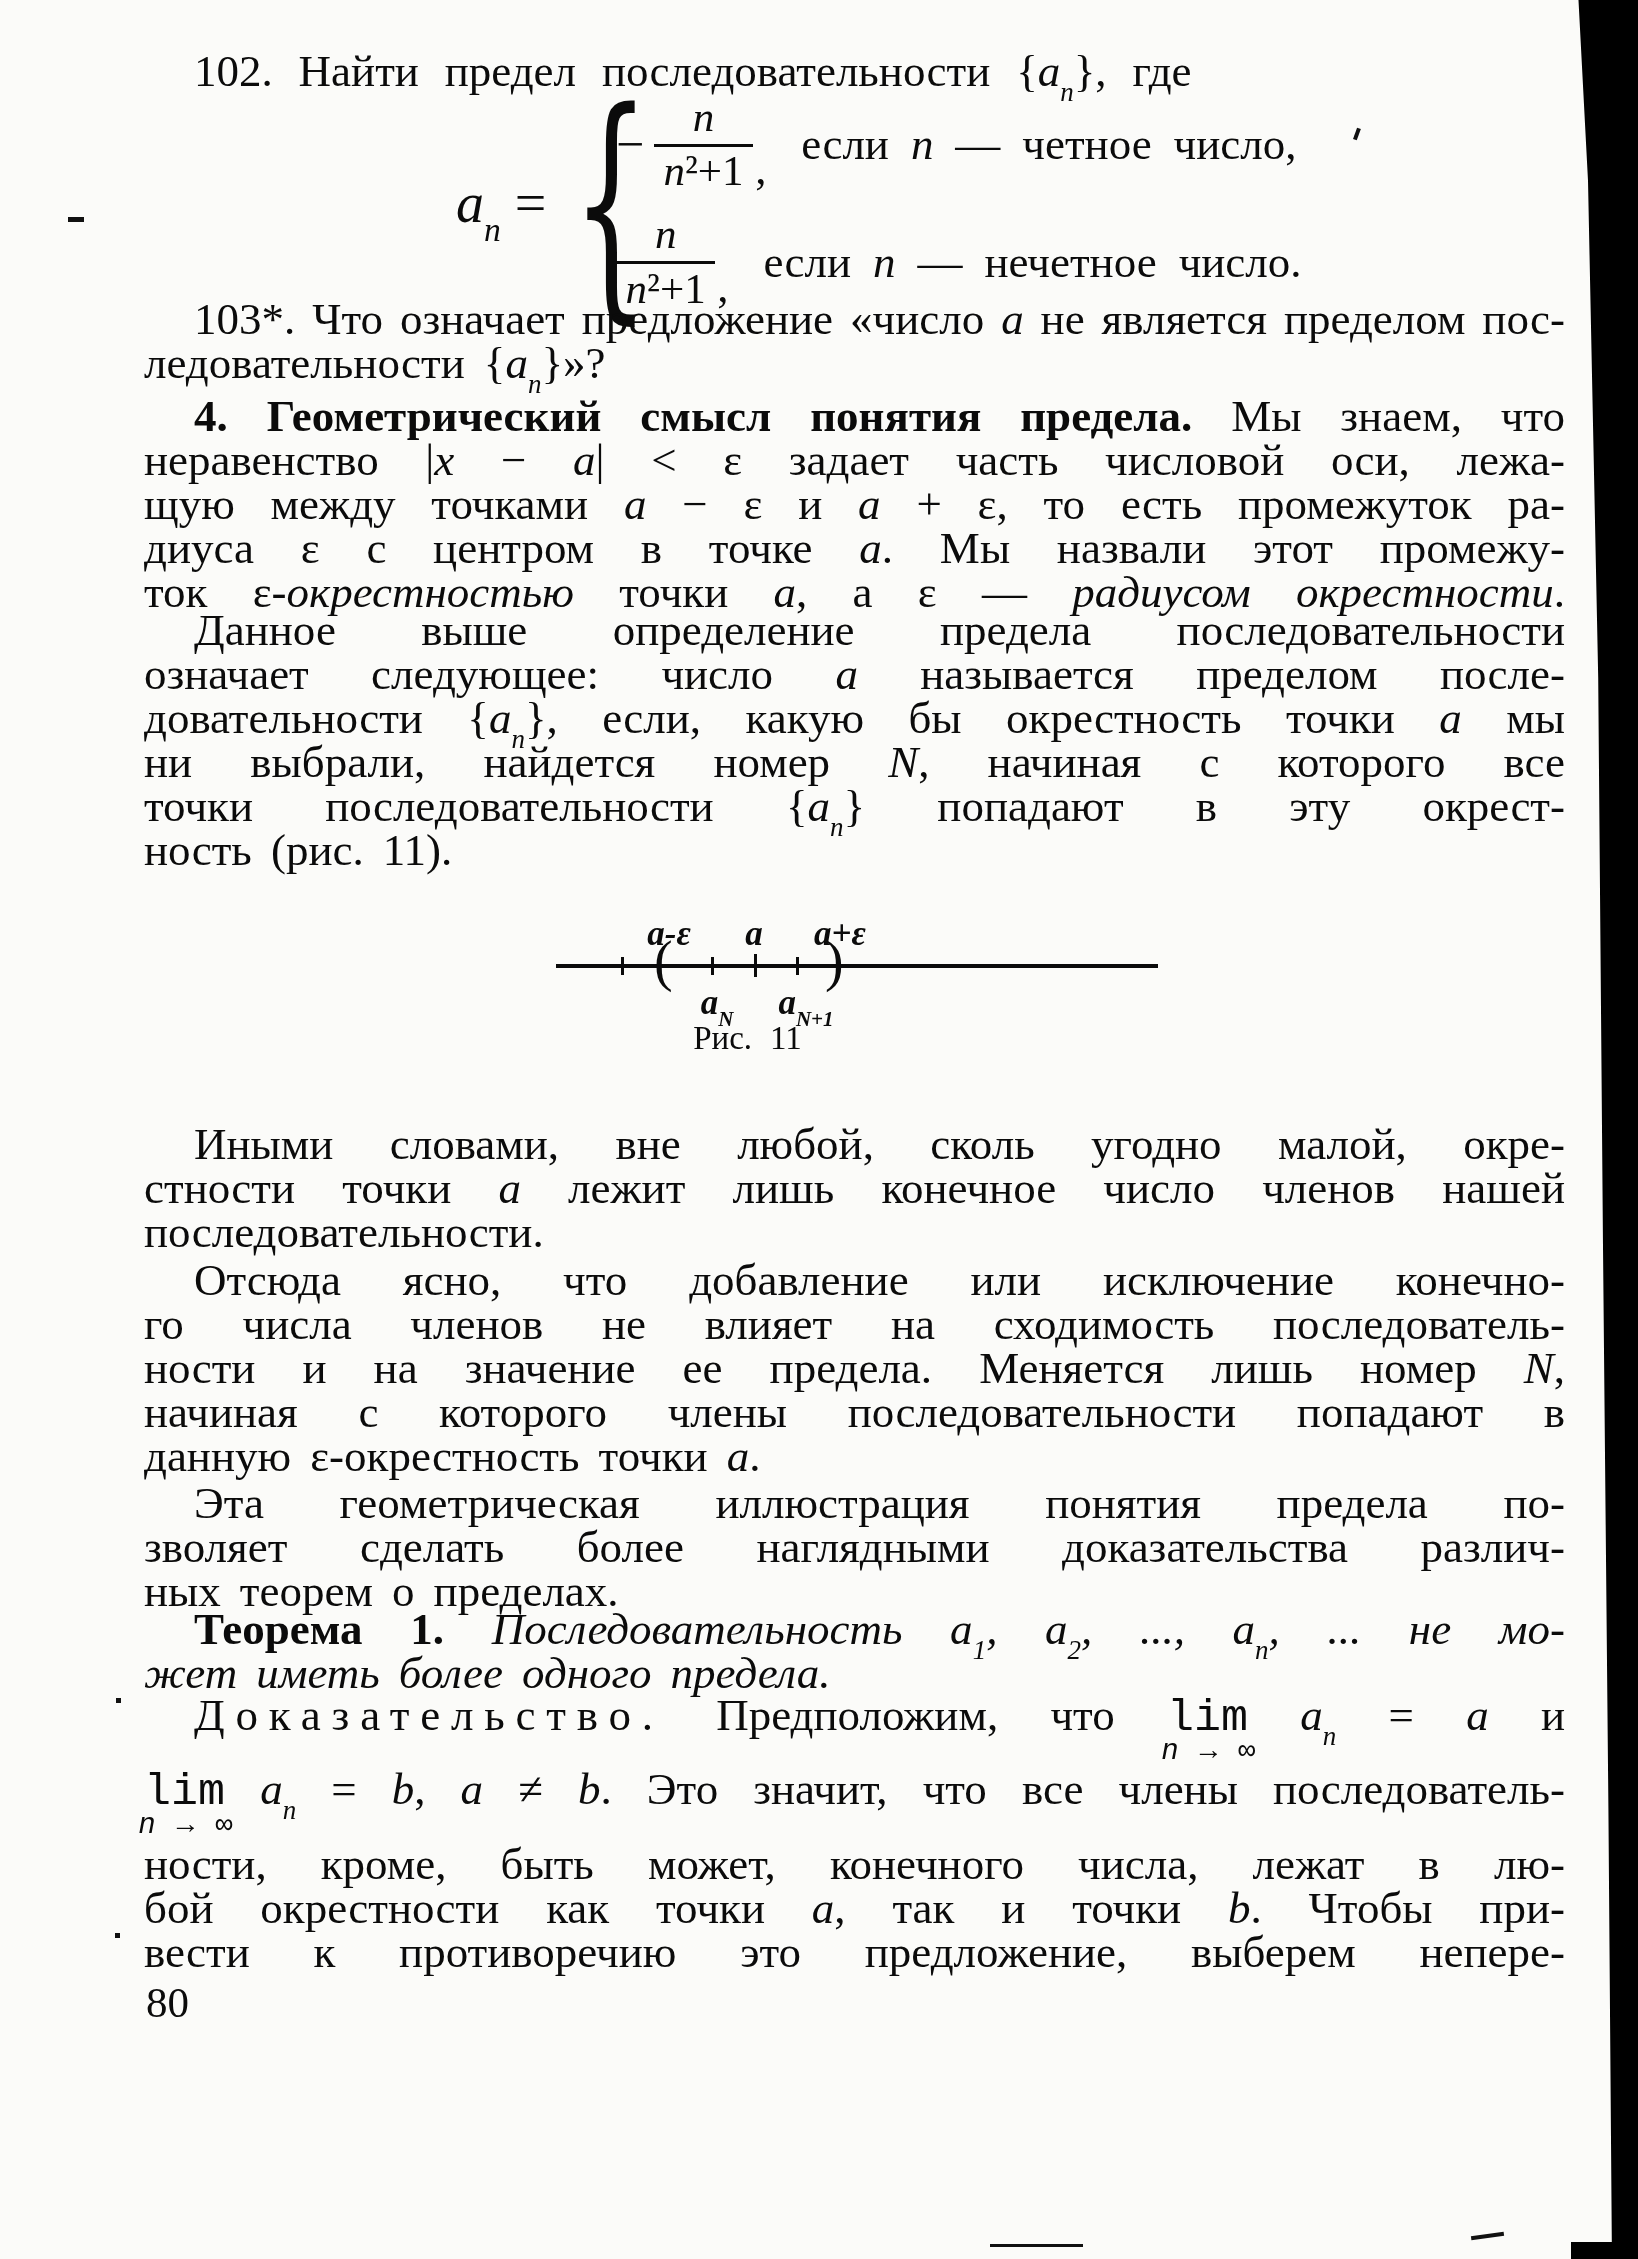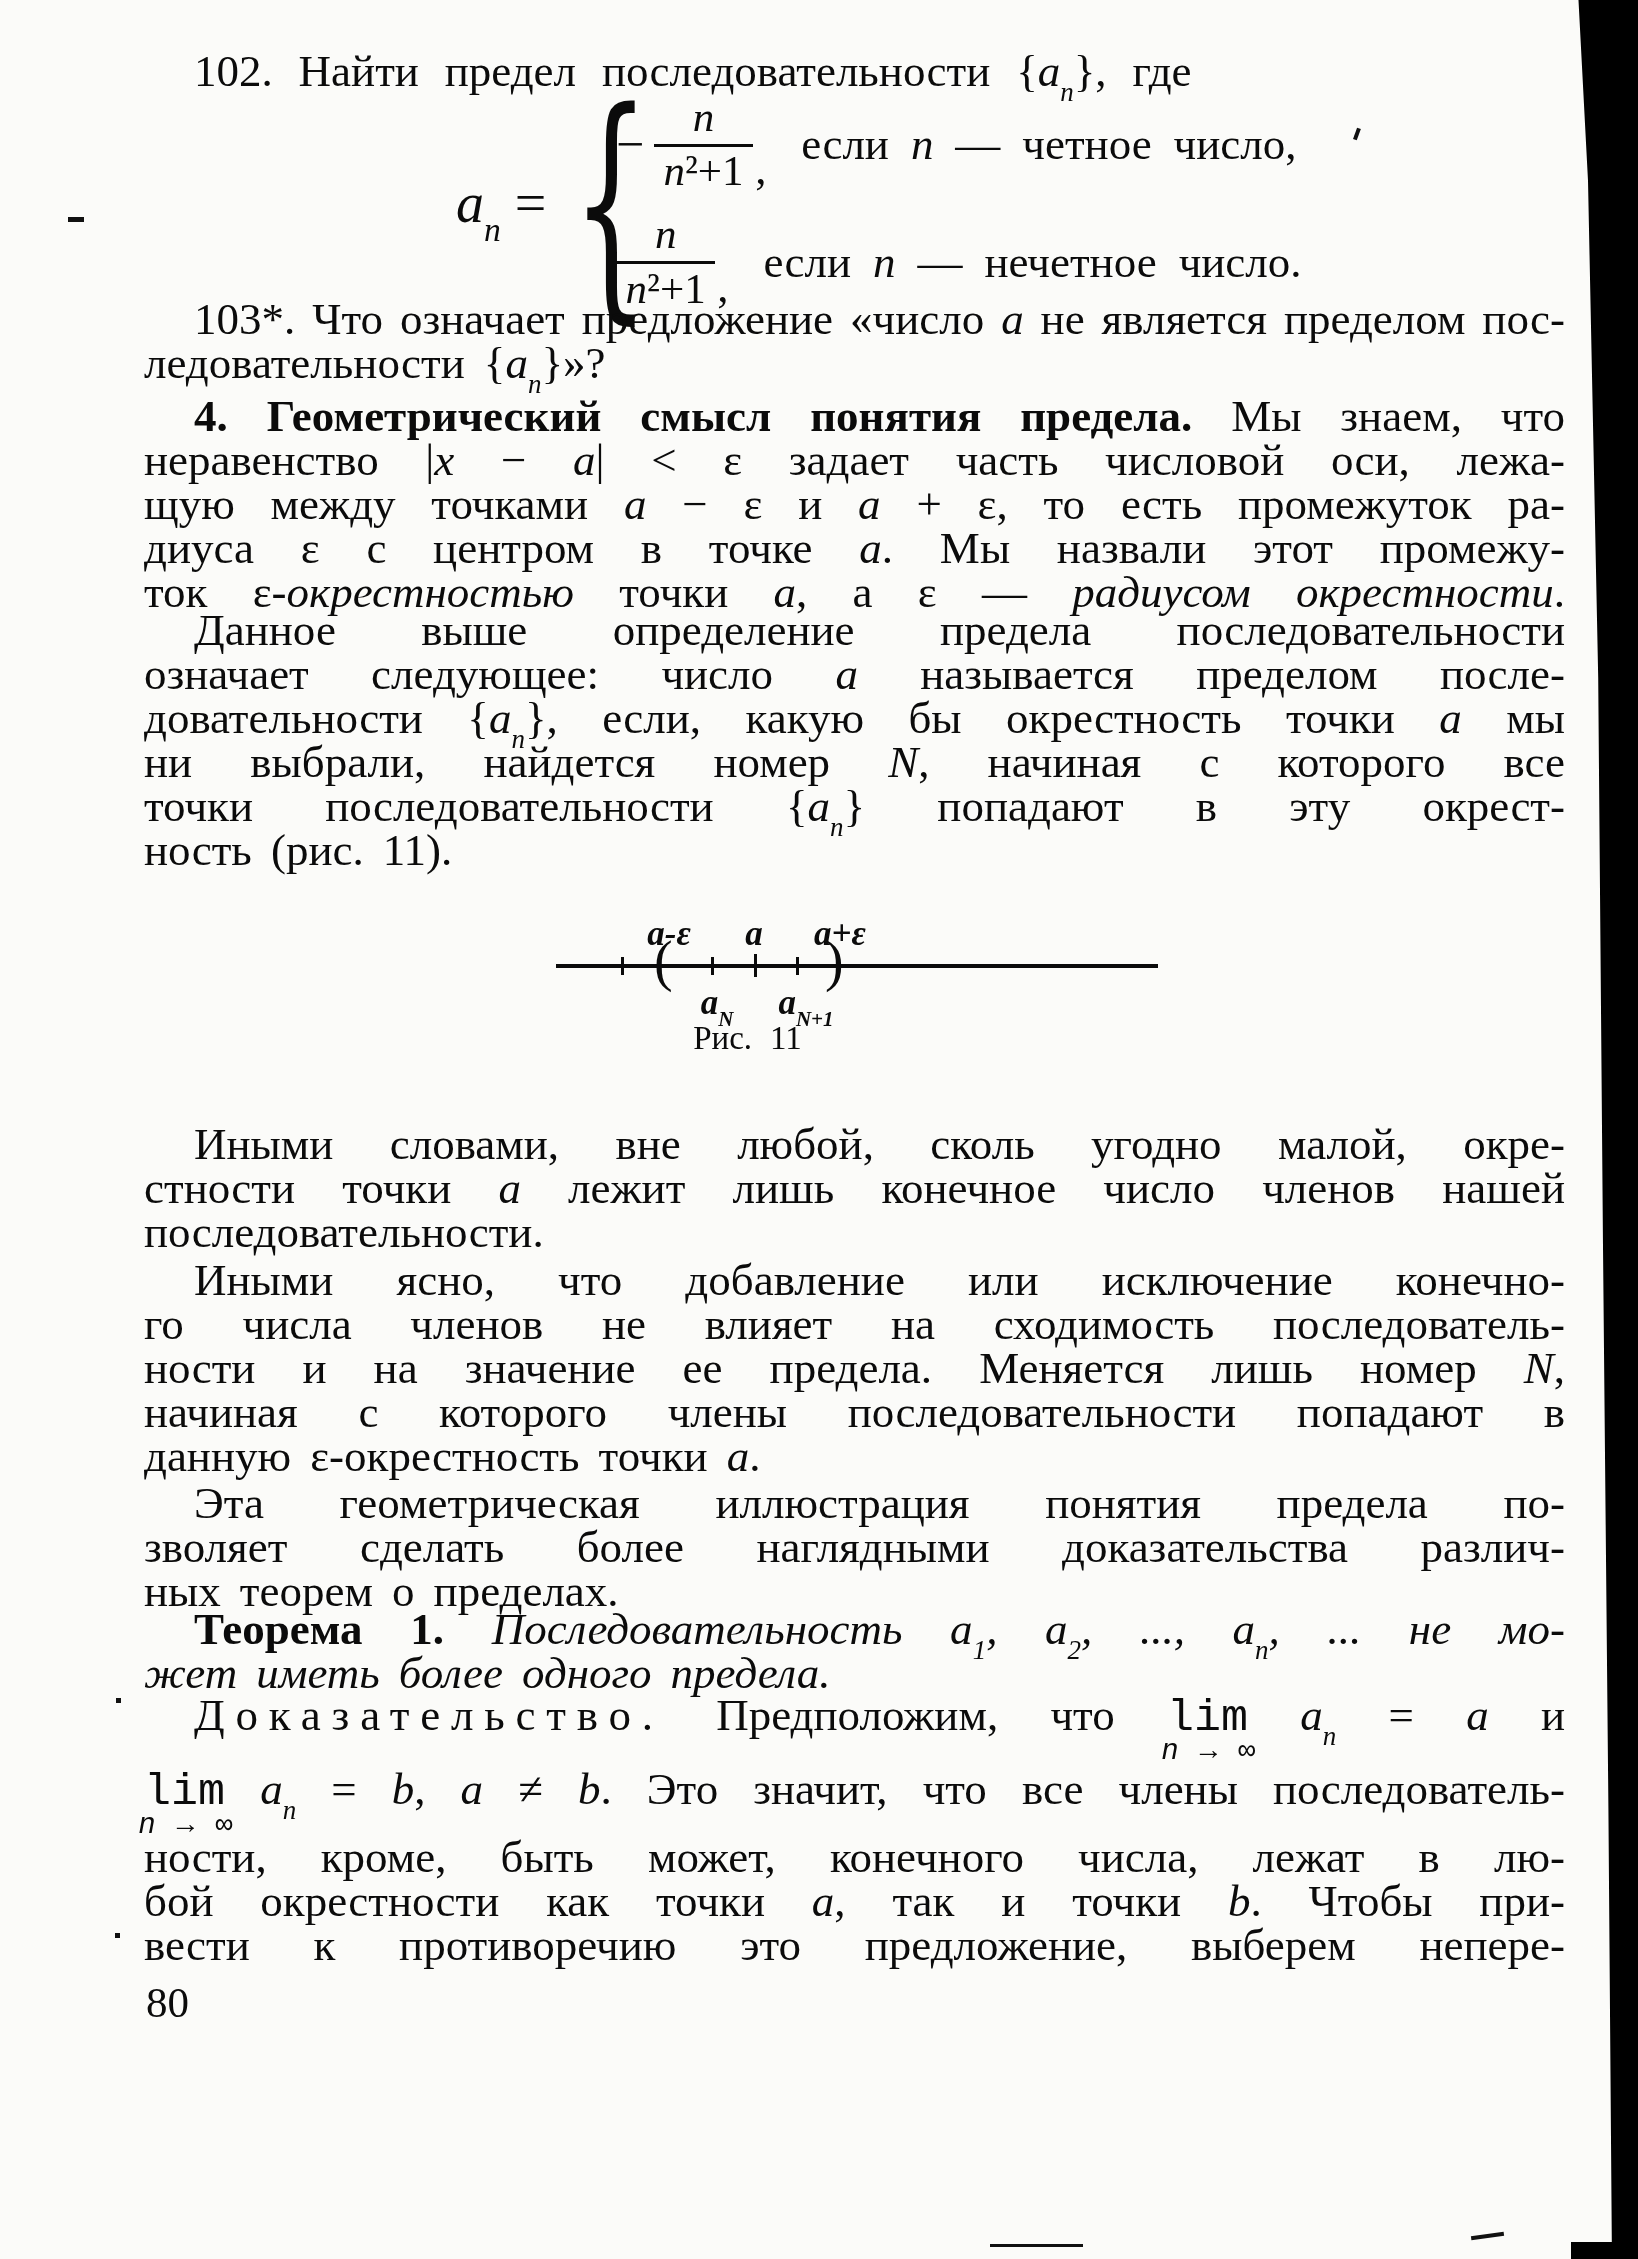--- a/index.html
+++ b/index.html
@@ -41,21 +41,21 @@
   .fl-top{top:13.6px;}
   .fl-bot{top:83px;}
   #fig-caption{position:absolute;left:602px;top:1020px;width:291px;text-align:center;
                font-size:33px;word-spacing:9.7px;}
 
   
   .limwrap{display:inline-block;position:relative;font-family:Liberation Mono, monospace;}
   .limsub{position:absolute;left:-5.8px;top:40px;font-size:29px;line-height:1;white-space:nowrap;
           letter-spacing:1.9px;text-align:left;}
   #proof .l2{margin-top:26px;}
-  #proof-rest .line:first-child{margin-top:20px;}
+  #proof-rest .line:first-child{margin-top:27px;}
 
   #pagenum{position:absolute;left:146px;top:1978px;font-size:43px;}
 
   
   #edge{position:absolute;right:0;top:0;width:68px;height:2260px;background:#000;
         clip-path:polygon(11% 0,100% 0,100% 100%,0 100%,0 99.2%,60% 99.2%,55% 80%,47% 55%,40% 30%,25% 8%);}
   .speck{position:absolute;background:#111;}
 </style>
 </head>
 <body>
@@ -128,21 +128,21 @@
   </div>
   <div id="fig-caption">Рис. 11</div>
 
   <div id="inymi" class="block" style="top:1122px">
       <div class="line indent">Иными словами, вне любой, сколь угодно малой, окре-</div>
       <div class="line">стности точки <i>a</i> лежит лишь конечное число членов нашей</div>
       <div class="line endline">последовательности.</div>
     </div>
 
   <div id="otsyuda" class="block" style="top:1258px">
-      <div class="line indent">Иными ясно, что добавление или исключение конечно-</div>
+      <div class="line indent">Отсюда ясно, что добавление или исключение конечно-</div>
       <div class="line">го числа членов не влияет на сходимость последователь-</div>
       <div class="line">ности и на значение ее предела. Меняется лишь номер <i>N</i>,</div>
       <div class="line">начиная с которого члены последовательности попадают в</div>
       <div class="line endline">данную ε-окрестность точки <i>a</i>.</div>
     </div>
 
   <div id="eta" class="block" style="top:1481px">
       <div class="line indent">Эта геометрическая иллюстрация понятия предела по-</div>
       <div class="line">зволяет сделать более наглядными доказательства различ-</div>
       <div class="line endline">ных теорем о пределах.</div>

